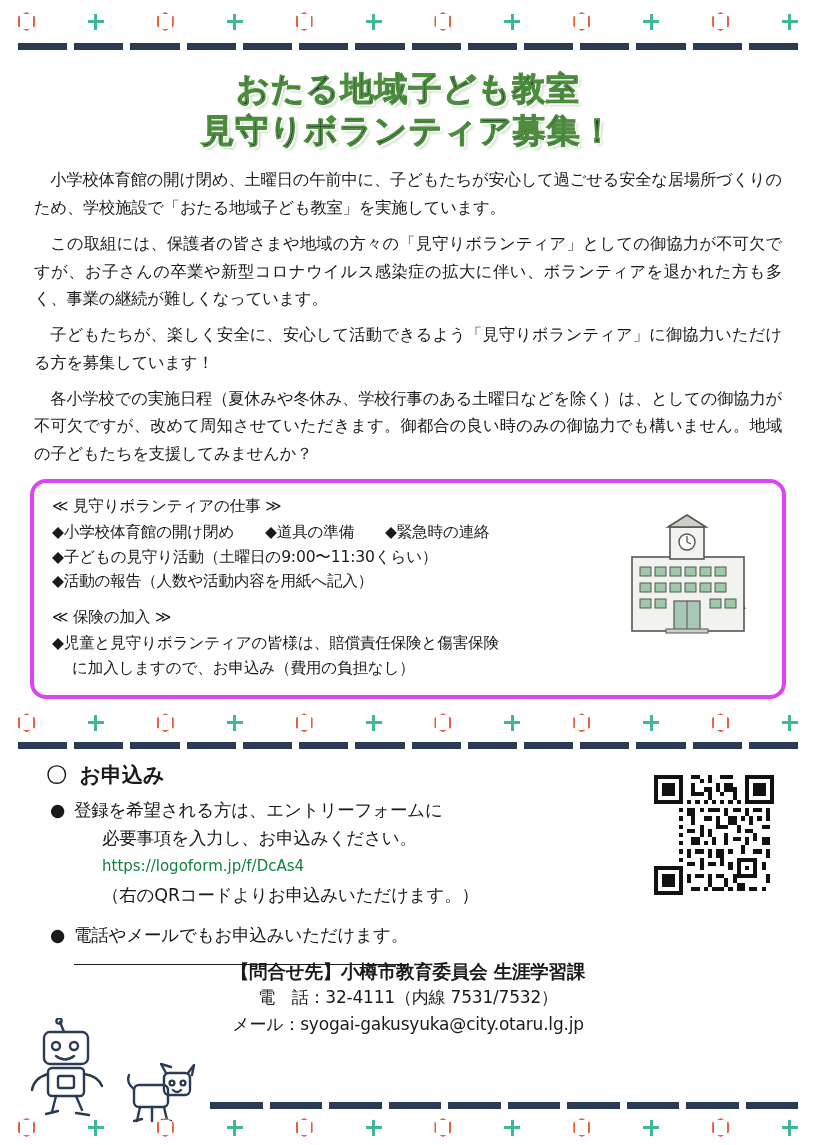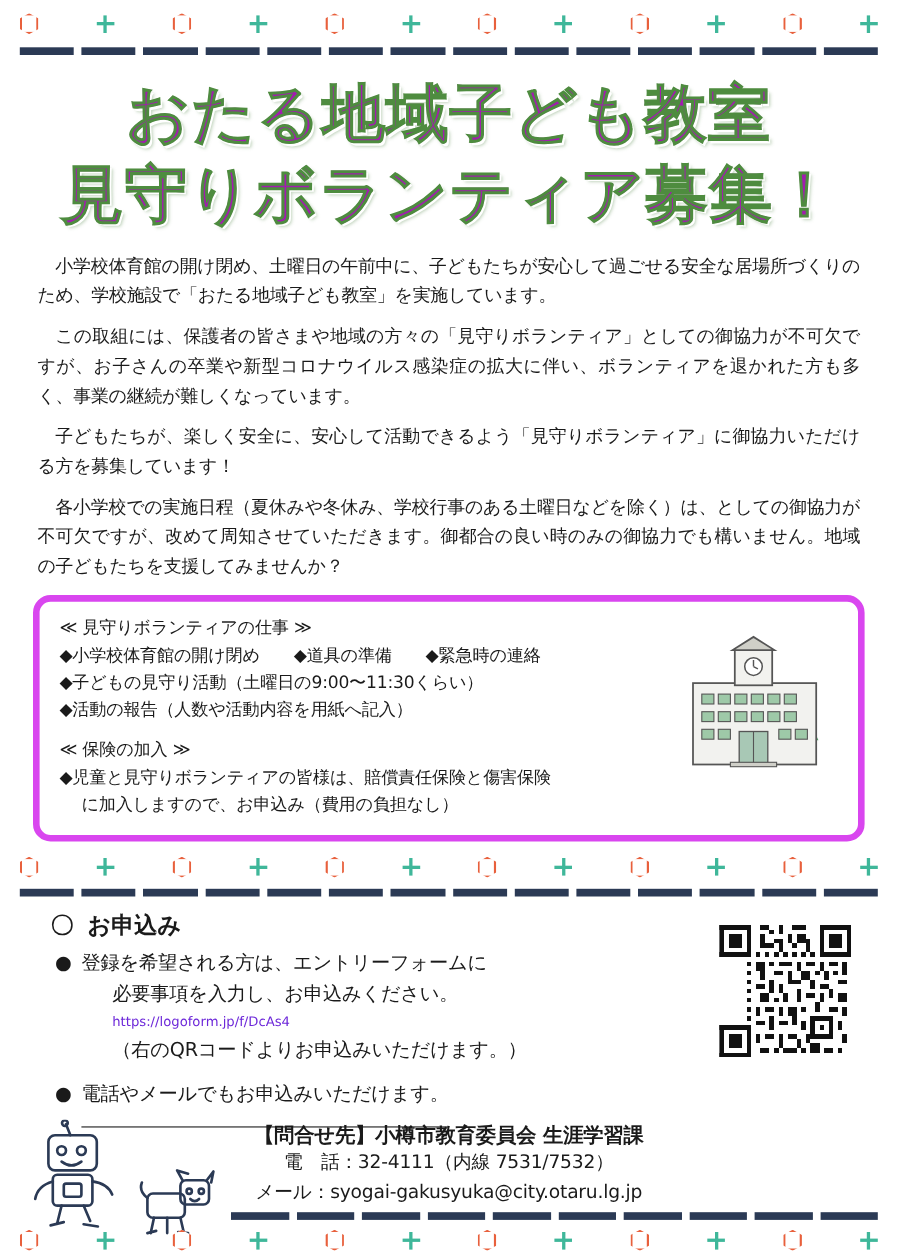--- a/index.html
+++ b/index.html
@@ -61,23 +61,23 @@
   }
 
   
   .title-block {
     text-align: center;
     margin-top: 18px;
   }
   .title-line {
     font-family: "DejaVu Sans", sans-serif;
     font-weight: bold;
-    font-size: 57px;
+    font-size: 33px;
     letter-spacing: 1px;
-    color: #a21caf;
+    color: #0f172a;
     -webkit-text-stroke: 1px #4e8c3f;
     text-shadow: 2px 2px 0 #ffffff, 3px 3px 3px rgba(120,160,110,.45);
     line-height: 1.28;
   }
 
   
   .body-wrap {
     padding: 14px 34px 0 34px;
   }
   .para {
@@ -85,21 +85,21 @@
     line-height: 1.68;
     text-indent: 1em;
     margin: 0 0 9px 0;
     text-align: justify;
     letter-spacing: -0.2px;
   }
 
   
   .info-box {
     margin: 12px 30px 0 30px;
-    border: 6px solid #d946ef;
+    border: 4px solid #d946ef;
     border-radius: 16px;
     padding: 13px 18px 15px 18px;
     position: relative;
     min-height: 188px;
   }
   .info-head {
     font-size: 15.6px;
     margin-bottom: 3px;
     letter-spacing: -0.2px;
   }
@@ -145,22 +145,22 @@
     top: 0;
   }
   .apply-sub {
     padding-left: 56px;
     font-size: 17.5px;
     line-height: 1.6;
     letter-spacing: -0.2px;
   }
   .url {
     padding-left: 56px;
-    font-size: 12px;
-    color: #6d28d9;
+    font-size: 15px;
+    color: #15803d;
     line-height: 1.9;
   }
   .apply-item.underline span.txt {
     border-bottom: 1.6px solid #1a1a1a;
     padding-bottom: 19px;
   }
   .qr {
     position: absolute;
     right: 42px;
     top: 26px;

